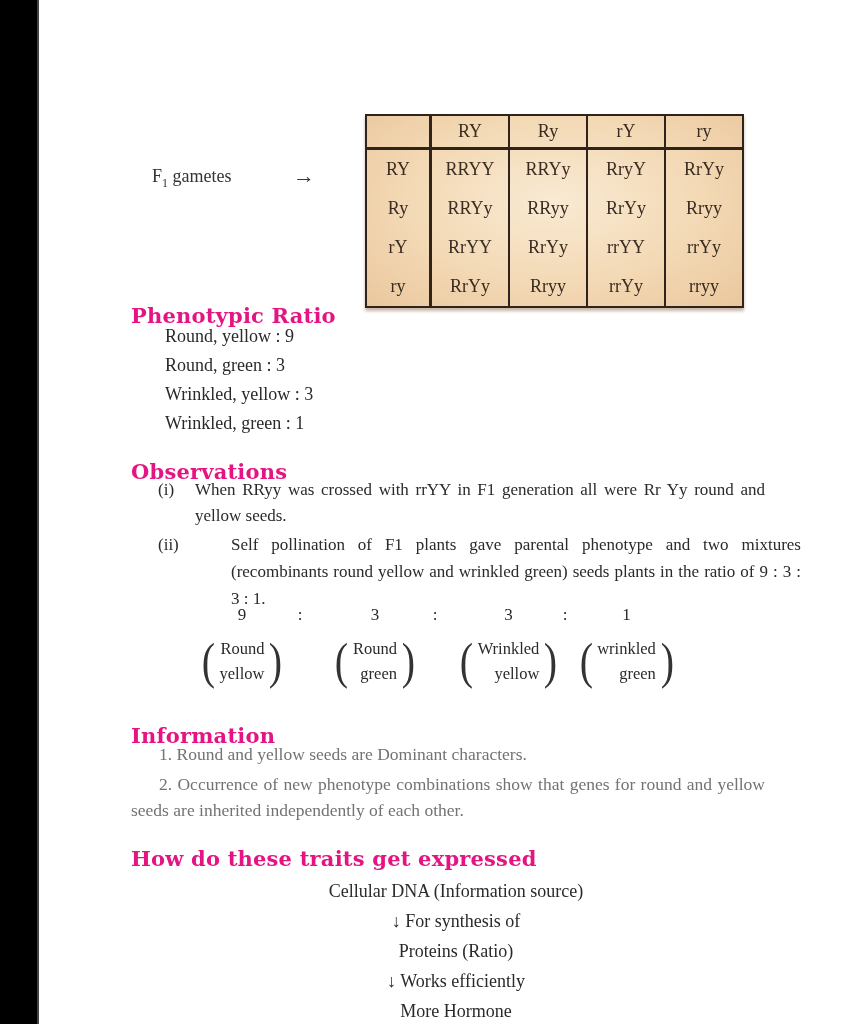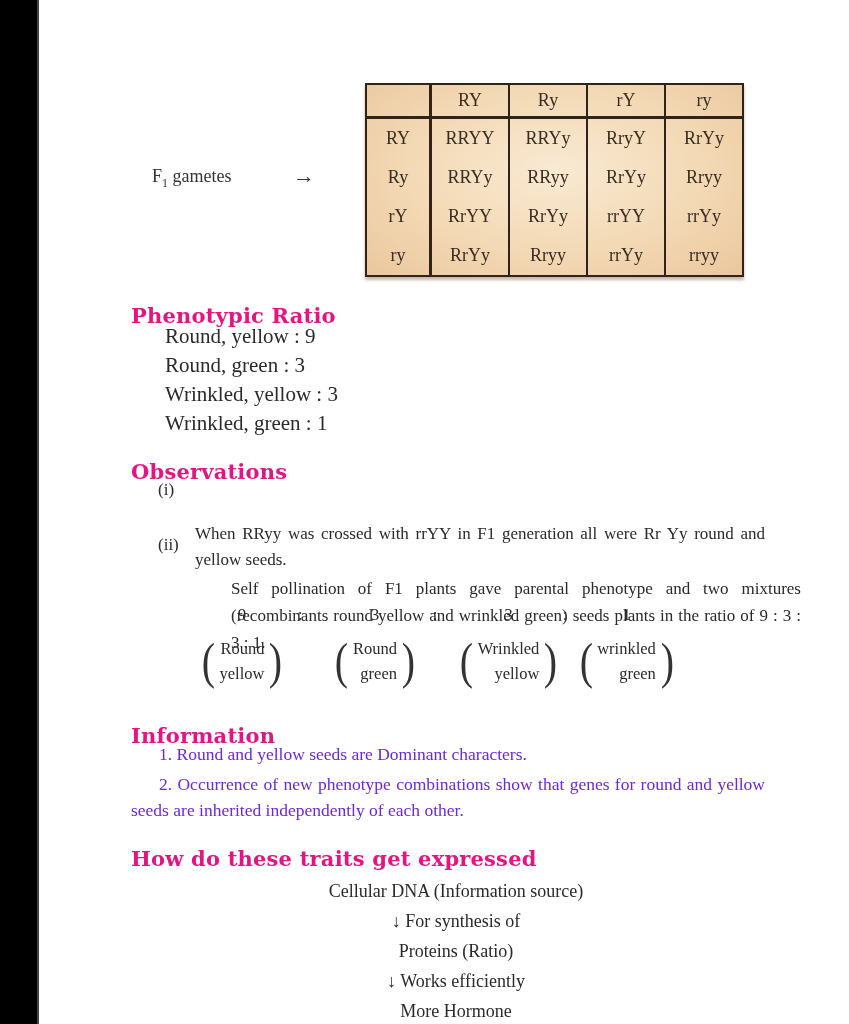--- a/index.html
+++ b/index.html
@@ -13,49 +13,49 @@
   .ptable{position:absolute;left:326px;top:83px;border-collapse:collapse;
           background:radial-gradient(ellipse at 50% 45%, #f9ead3 0%, #f3d9b5 55%, #eac79d 100%);
           box-shadow:0 3px 3px rgba(130,95,60,.45);
           font-size:18px;color:#3a2c20;}
   .ptable td,.ptable th{border-left:2px solid #30231b;text-align:center;
           font-weight:normal;padding:0;}
   .ptable td:first-child,.ptable th:first-child{border-left:none;}
   .ptable td:nth-child(2),.ptable th:nth-child(2){border-left:3px solid #30231b;}
   .ptable tr.hdr th{border-bottom:3px solid #30231b;height:31px;}
   .ptable tr.data td{height:39px;border-top:none;border-bottom:none;}
-  .ptable{border:2px solid #30231b;}
+  .ptable{border:2px solid #30231b;margin-top:31px;}
   .ptable .c0{width:62px;} .ptable .c{width:76px;}
 
   .f1label{position:absolute;left:113px;top:166px;font-size:18px;color:#333;}
   .f1label sub{font-size:12px;}
   .f1arrow{position:absolute;left:254px;top:163px;font-size:22px;color:#333;}
 
   .h-pink{position:absolute;font-family:"DejaVu Serif",serif;font-weight:700;
           font-size:21px;letter-spacing:.2px;margin-top:12px;}
 
-  .phen-list{position:absolute;left:126px;top:322px;font-size:21px;line-height:29px;color:#2a2a2a;}
+  .phen-list{position:absolute;left:126px;top:322px;font-size:18px;line-height:29px;color:#2a2a2a;}
 
   .obs-item{position:absolute;display:flex;color:#2a2a2a;}
   .obs-marker{width:37px;flex:none;font-size:17px;}
-  .obs-text{width:570px;text-align:justify;font-size:17px;margin-top:44px;}
+  .obs-text{width:570px;text-align:justify;font-size:17px;}
   .obs1{left:119px;top:477px;line-height:26px;}
   .obs2{left:119px;top:531px;line-height:27px;gap:36px;}
 
   .ratio-block{position:absolute;left:0;top:603px;width:810px;height:100px;font-size:17px;color:#2a2a2a;}
   .rterm{position:absolute;top:0;text-align:center;}
   .rnum{display:block;height:26px;line-height:24px;}
   .rgroup{display:inline-flex;align-items:center;margin-top:2px;}
   .paren{font-size:50px;font-weight:400;line-height:60px;color:#333;
          font-family:"Liberation Serif",serif;transform:scaleX(.8);}
   .gwords{text-align:right;line-height:25px;font-size:16.5px;padding:0 3px;}
   .rcolon{position:absolute;top:0;width:20px;text-align:center;line-height:24px;}
 
   .conc-p{position:absolute;left:92px;width:634px;text-align:justify;
-          text-indent:28px;font-size:17.5px;color:#6d28d9;}
+          text-indent:28px;font-size:17.5px;color:#737373;}
 
   .expr{position:absolute;left:0;top:876px;width:810px;text-align:center;
         font-size:18px;line-height:30px;color:#2a2a2a;}
   .expr div{height:30px;margin-left:24px;}
 </style>
 </head>
 <body>
 
 <div class="sidebar"></div>
 

